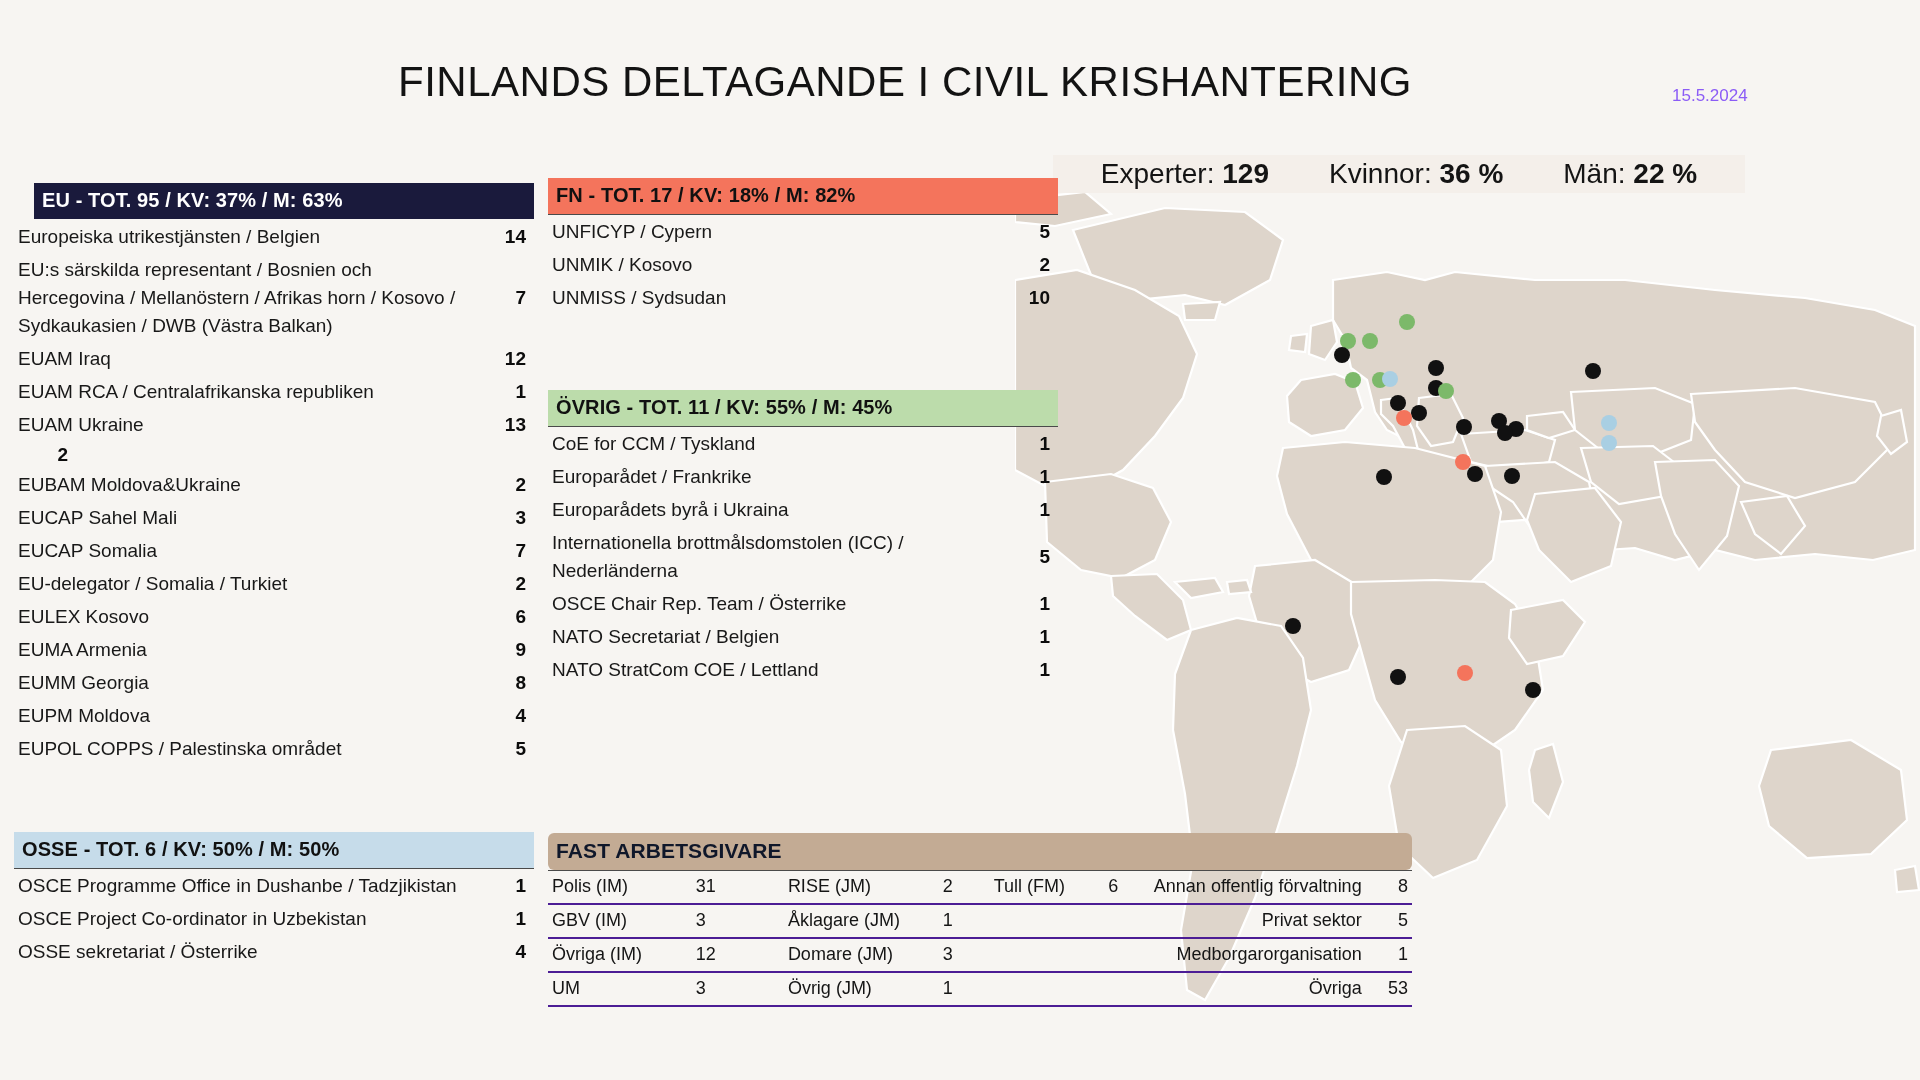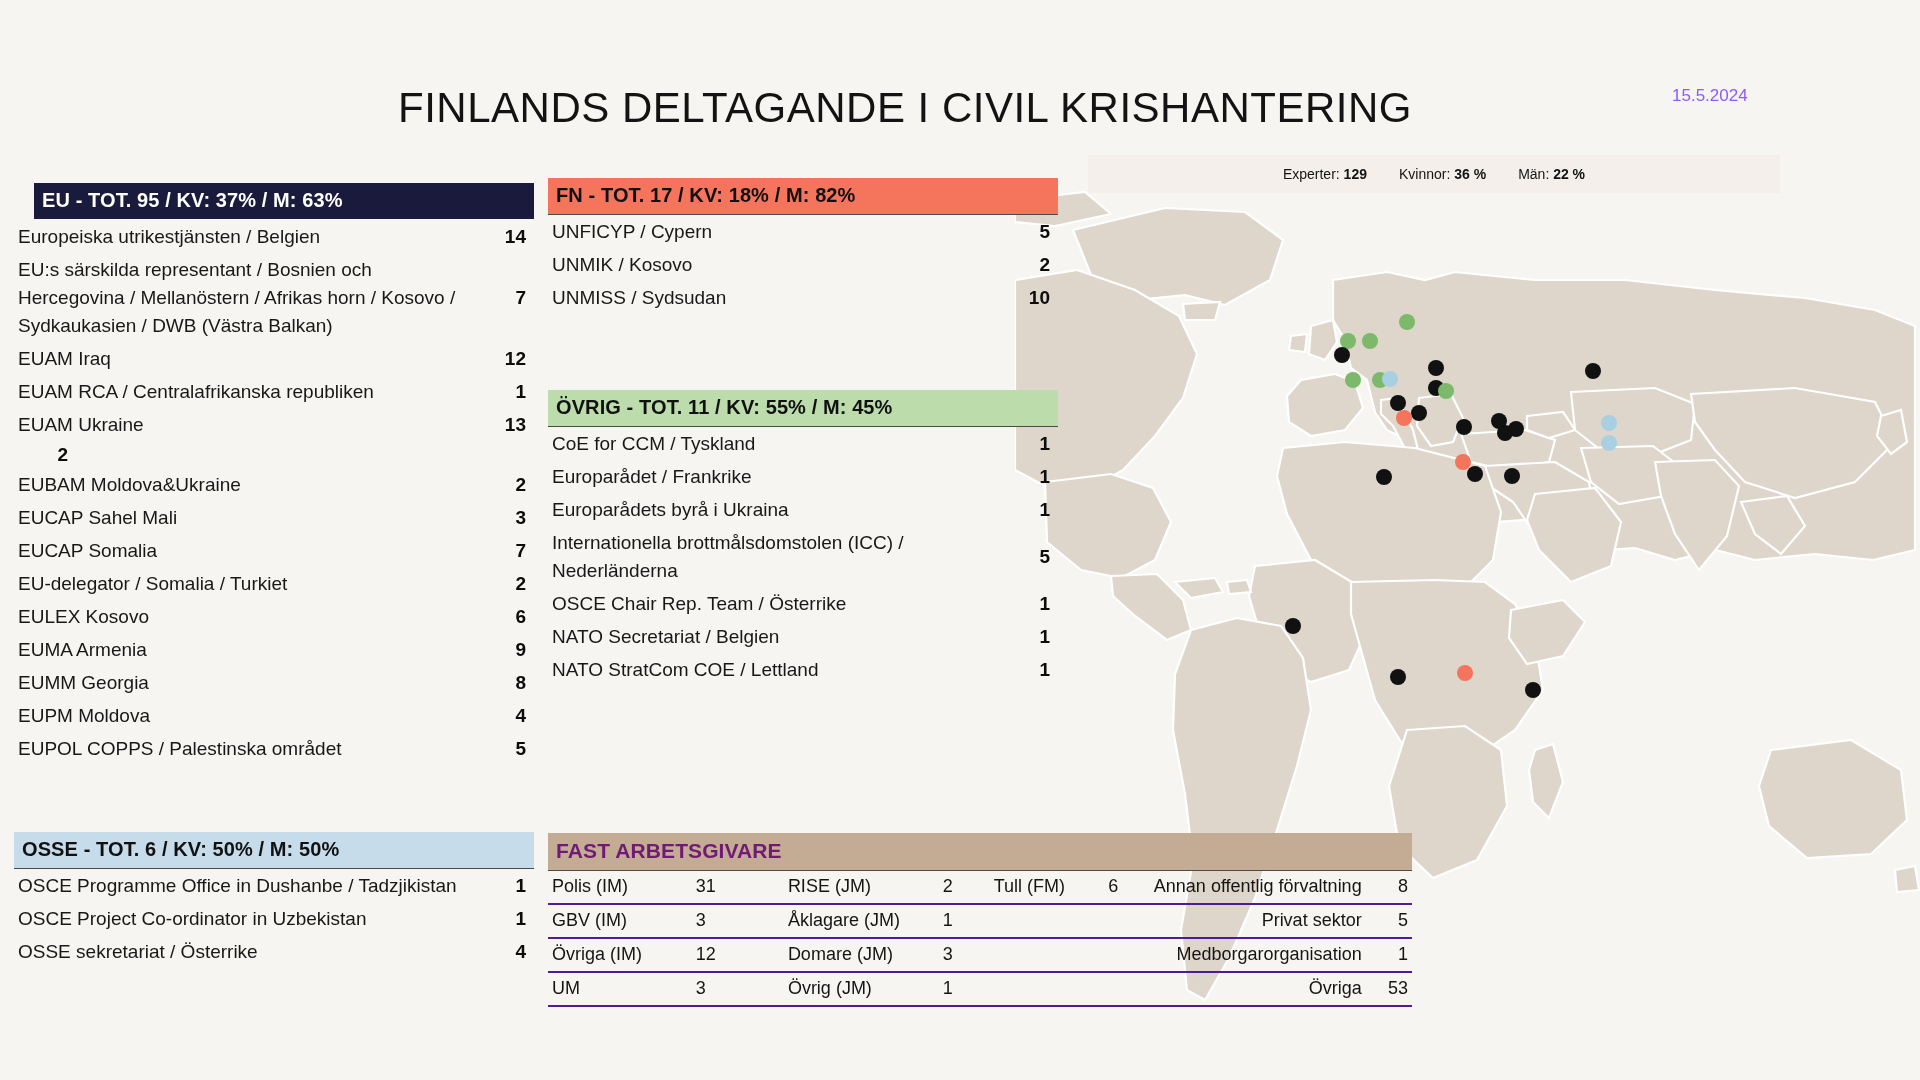--- a/index.html
+++ b/index.html
@@ -32,64 +32,63 @@
     position: absolute;
     left: 0;
     top: 58px;
     width: 1810px;
     text-align: center;
     font-size: 42px;
     letter-spacing: .5px;
     font-weight: 400;
     color: #131313;
     white-space: nowrap;
-    margin-top: 26px;
   }
   #header-date {
     position: absolute;
     left: 1672px;
     top: 86px;
     font-size: 17px;
     color: #8b5cf6;
   }
 
   
   #summary-strip {
     position: absolute;
-    left: 1088px;
+    left: 1053px;
     top: 155px;
     width: 692px;
     height: 38px;
     background: #f4efea;
     display: flex;
     align-items: center;
     justify-content: center;
-    gap: 32px;
-    font-size: 14px;
+    gap: 60px;
+    font-size: 28px;
     color: #141414;
   }
   #summary-strip .stat { white-space: nowrap; }
   #summary-strip .stat b { font-weight: 700; }
 
   
   .panel { position: absolute; }
 
   .panel-head {
     font-size: 20px;
     font-weight: 700;
     padding: 6px 8px 7px 8px;
     box-sizing: border-box;
     letter-spacing: .1px;
     white-space: nowrap;
   }
   .head-eu    { background: #1a1a3c; color: #ffffff; margin-left: 20px; }
   .head-osse  { background: #c6dcea; color: #111111; }
   .head-fn    { background: #f4745c; color: #111111; }
   .head-ovrig { background: #bcdcab; color: #111111; }
-  .head-emp   { background: #c3ab94; color: #701a75; font-size: 21px; }
+  .head-emp   { background: #c3ab94; color: #0f172a; font-size: 21px; border-radius: 6px; }
 
   .rows { width: 100%; }
   .row {
     display: flex;
     align-items: center;
     border-top: 1px solid transparent;
     padding: 2px 0;
   }
   .row .label {
     flex: 1 1 auto;

